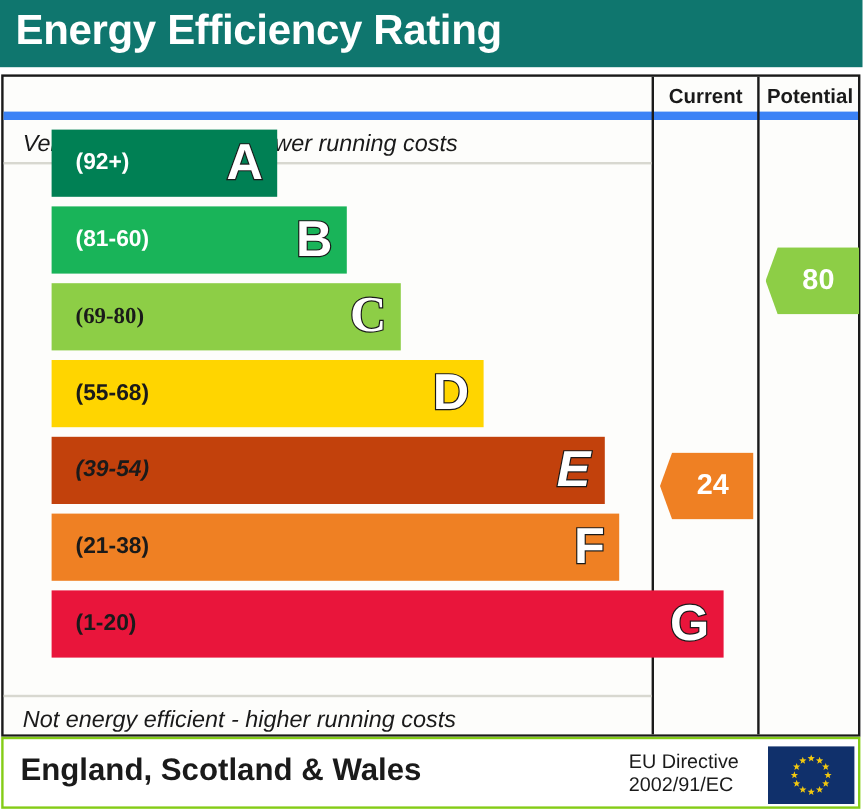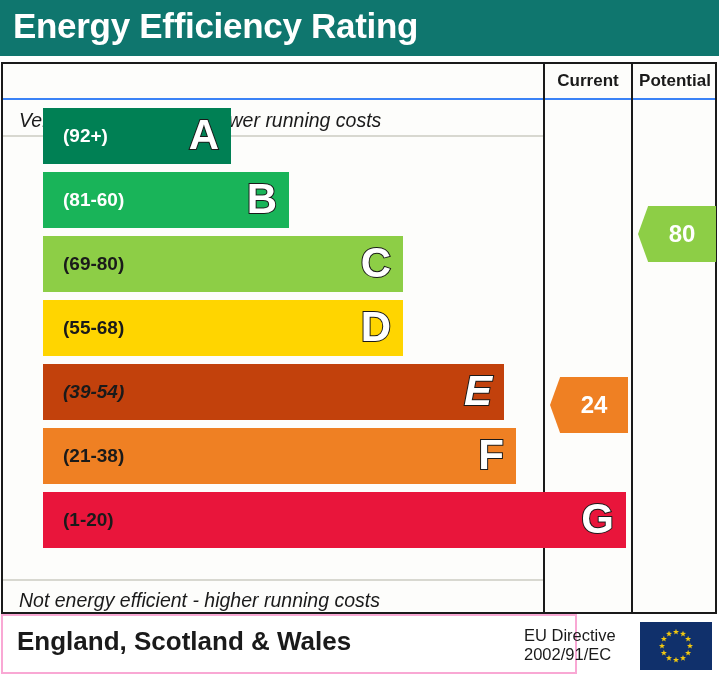--- a/index.html
+++ b/index.html
@@ -51,21 +51,21 @@
     background: #fdfdfb;
   }
 
   
   .hdr-row {
     position: absolute;
     left: 0;
     top: 0;
     width: 100%;
     height: 36px;
-    border-bottom: 2px solid #3b82f6;
+    border-bottom: 7px solid #3b82f6;
     box-sizing: border-box;
   }
   .hdr-cell {
     position: absolute;
     top: 0;
     height: 34px;
     line-height: 34px;
     text-align: center;
     font-size: 17px;
     font-weight: bold;
@@ -159,23 +159,23 @@
     box-sizing: border-box;
   }
   .arrow-current { left: 547px; width: 78px; }
   .arrow-potential { left: 635px; width: 78px; }
 
   
   .footer {
     position: absolute;
     left: 1px;
     top: 614px;
-    width: 576px;
+    width: 716px;
     height: 60px;
-    border: 2px solid #f9a8d4;
+    border: 2px solid #84cc16;
     box-sizing: border-box;
     background: #ffffff;
   }
   .footer-title {
     position: absolute;
     left: 14px;
     top: 10px;
     font-size: 26px;
     font-weight: bold;
     color: #1a1a1a;
@@ -224,37 +224,37 @@
 
     <div class="bars" id="bars">
         <div class="band" style="background: rgb(0, 128, 84); width: 188px; top: 8px;">
           <span class="band-range light">(92+)</span>
           <span class="band-letter">A</span>
         </div>
         <div class="band" style="background: rgb(25, 180, 89); width: 246px; top: 72px;">
           <span class="band-range light">(81-60)</span>
           <span class="band-letter">B</span>
         </div>
-        <div class="band" style="background: rgb(141, 206, 70); width: 360px; top: 136px;">
+        <div class="band" style="background: rgb(141, 206, 70); width: 291px; top: 136px; font-family: Liberation Serif, serif;">
           <span class="band-range">(69-80)</span>
           <span class="band-letter">C</span>
         </div>
         <div class="band" style="background: rgb(255, 213, 0); width: 360px; top: 200px;">
           <span class="band-range">(55-68)</span>
           <span class="band-letter">D</span>
         </div>
         <div class="band" style="background: #c2410c; width: 461px; top: 264px; font-style: italic;">
           <span class="band-range">(39-54)</span>
           <span class="band-letter">E</span>
         </div>
         <div class="band" style="background: rgb(239, 128, 35); width: 473px; top: 328px; text-align: center;">
           <span class="band-range">(21-38)</span>
           <span class="band-letter">F</span>
         </div>
-        <div class="band" style="background: rgb(233, 21, 59); width: 560px; top: 392px; padding-left: 23px;">
+        <div class="band" style="background: rgb(233, 21, 59); width: 560px; top: 392px;">
           <span class="band-range">(1-20)</span>
           <span class="band-letter">G</span>
         </div>
       </div>
 
     <div class="caption-rule" id="rule-bottom" style="top:515px;"></div>
     <div class="caption caption-bottom">Not energy efficient - higher running costs</div>
 
     <div id="arrows">
         <div class="arrow arrow-current" style="background: rgb(239, 128, 35); top: 313px;">24</div>

